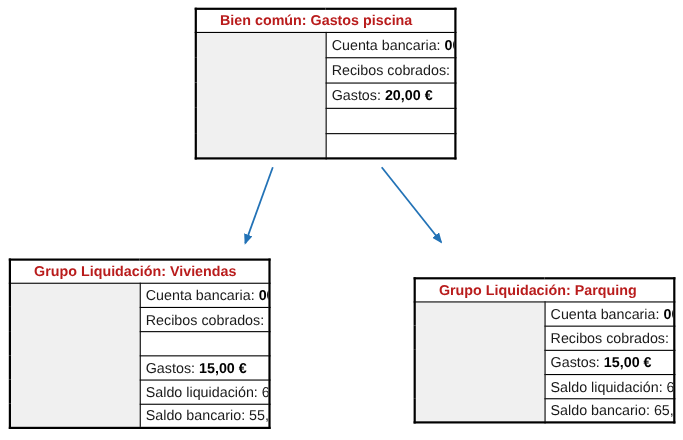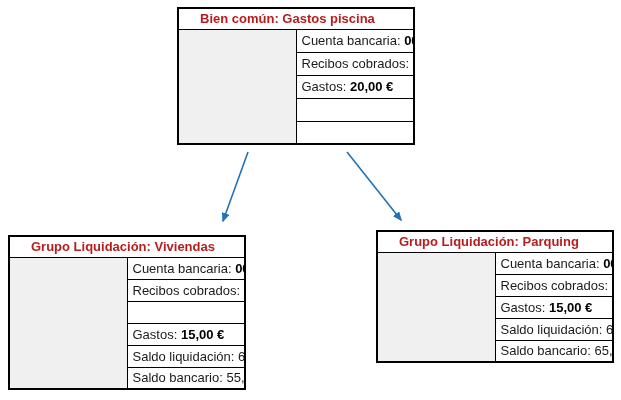--- a/index.html
+++ b/index.html
@@ -105,21 +105,21 @@
     </tr>
     <tr>
       <td><span>Saldo liquidación: 60,00 €</span><b></b></td>
     </tr>
     <tr>
       <td><span>Saldo bancario: 55,00 €</span><b></b></td>
     </tr>
   </tbody>
     </table>
 
-  <table class="box" id="box-right" style="left:376px;top:230px;">
+  <table class="box" id="box-right" style="left:376px;top:252px;">
     <tbody>
         <tr class="hrow">
       <td class="hdr" colspan="2">Grupo Liquidación: Parquing</td>
     </tr>
     <tr>
       <td class="stub" rowspan="5" style="background-color: rgb(240, 240, 240);"></td>
       <td><span>Cuenta bancaria: </span><b>0002</b></td>
     </tr>
     <tr>
       <td><span>Recibos cobrados: 75,00 €</span><b></b></td>

